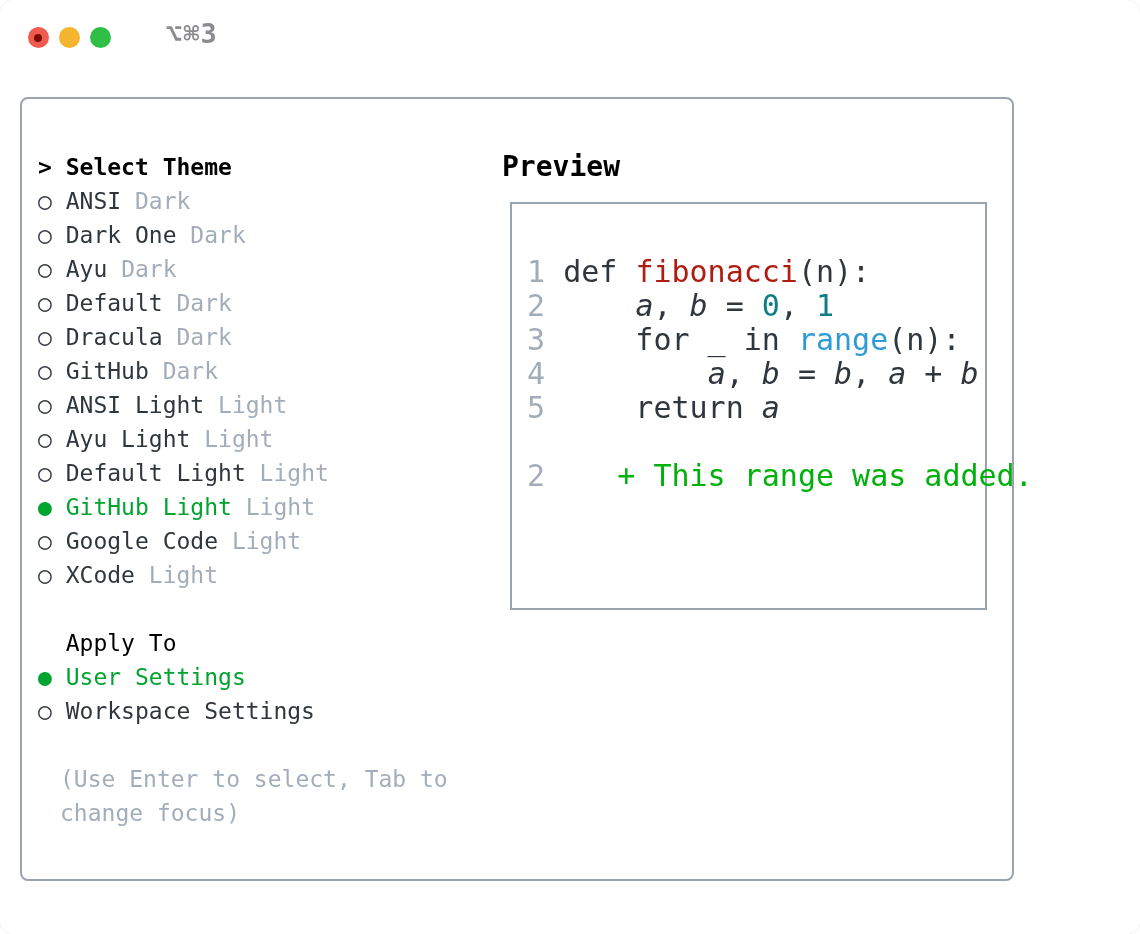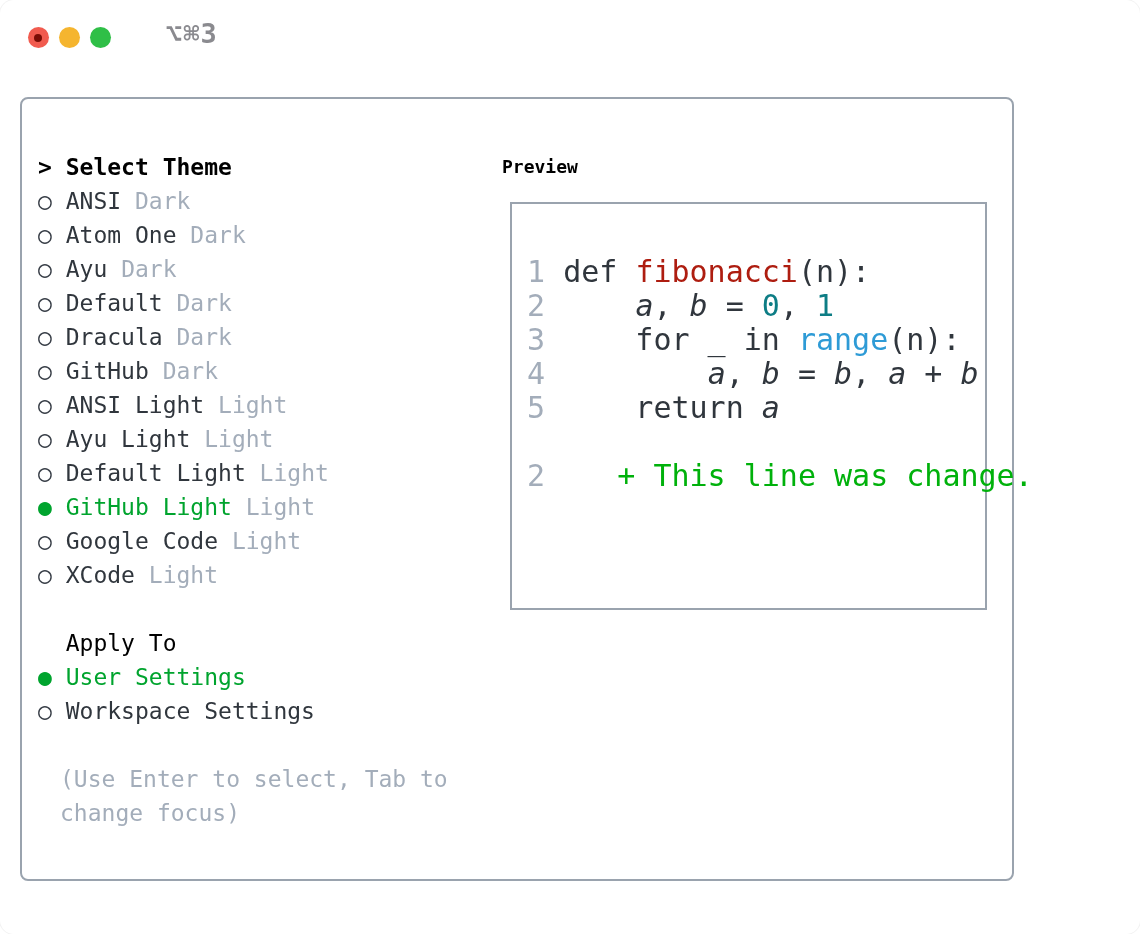--- a/index.html
+++ b/index.html
@@ -30,21 +30,21 @@
   .marker.sel { color:#00a42e; }
   .theme-name { color:#30363d; }
   .theme-row.selected .theme-name { color:#00a42e; }
   .theme-tag { color:#a3adba; }
   .section-label { color:#000; }
   .hint { color:#a3adba;margin-left:22px; }
   .spacer { height:34px; }
 
   
   .preview-header { position:absolute; left:480px; top:51px; height:34px; line-height:34px;
-                    font-size:18px; font-weight:bold; color:#000; }
+                    font-size:28px; font-weight:bold; color:#000; }
   .preview-box { position:absolute; left:488px; top:103px; width:477px; height:408px;
                  border:2px solid #9aa3ae; background:#fff; }
   .pcode { position:absolute; left:15px; top:51px; }
   .pline { height:34px; line-height:34px; font-size:30px; white-space:pre; }
   .ln            { color:#a3adba; }
   .seg-code      { color:#30363d; }
   .seg-function  { color:#ae1d10; }
   .seg-variable  { color:#30363d; font-style:italic; }
   .seg-number    { color:#0d7d85; }
   .seg-builtin   { color:#2e9bd6; }
@@ -66,21 +66,21 @@
     <div class="traffic t-green"></div>
     <div class="win-title">⌥⌘3</div>
   </div>
 
   <div class="panel">
 
     <div class="left-col">
       <div class="row focus-header"><span>&gt;</span> <span>Select Theme</span></div>
       <div>
           <div class="row theme-row"><span class="marker">○</span> <span class="theme-name">ANSI</span> <span class="theme-tag">Dark</span></div>
-          <div class="row theme-row"><span class="marker">○</span> <span class="theme-name">Atom One</span> <span class="theme-tag">Dark</span></div>
+          <div class="row theme-row"><span class="marker">○</span> <span class="theme-name">Dark One</span> <span class="theme-tag">Dark</span></div>
           <div class="row theme-row"><span class="marker">○</span> <span class="theme-name">Ayu</span> <span class="theme-tag">Dark</span></div>
           <div class="row theme-row"><span class="marker">○</span> <span class="theme-name">Default</span> <span class="theme-tag">Dark</span></div>
           <div class="row theme-row"><span class="marker">○</span> <span class="theme-name">Dracula</span> <span class="theme-tag">Dark</span></div>
           <div class="row theme-row"><span class="marker">○</span> <span class="theme-name">GitHub</span> <span class="theme-tag">Dark</span></div>
           <div class="row theme-row"><span class="marker">○</span> <span class="theme-name">ANSI Light</span> <span class="theme-tag">Light</span></div>
           <div class="row theme-row"><span class="marker">○</span> <span class="theme-name">Ayu Light</span> <span class="theme-tag">Light</span></div>
           <div class="row theme-row"><span class="marker">○</span> <span class="theme-name">Default Light</span> <span class="theme-tag">Light</span></div>
           <div class="row theme-row selected"><span class="marker sel">●</span> <span class="theme-name">GitHub Light</span> <span class="theme-tag">Light</span></div>
           <div class="row theme-row"><span class="marker">○</span> <span class="theme-name">Google Code</span> <span class="theme-tag">Light</span></div>
           <div class="row theme-row"><span class="marker">○</span> <span class="theme-name">XCode</span> <span class="theme-tag">Light</span></div>
@@ -99,18 +99,18 @@
     <div class="preview-header">Preview</div>
 
     <div class="preview-box">
       <div class="pcode">
           <div class="pline"><span class="ln">1</span> <span class="seg-code">def </span><span class="seg-function">fibonacci</span><span class="seg-code">(n):</span></div>
           <div class="pline"><span class="ln">2</span> <span class="seg-code">    </span><span class="seg-variable">a</span><span class="seg-code">, </span><span class="seg-variable">b</span><span class="seg-code"> = </span><span class="seg-number">0</span><span class="seg-code">, </span><span class="seg-number">1</span></div>
           <div class="pline"><span class="ln">3</span> <span class="seg-code">    for _ in </span><span class="seg-builtin">range</span><span class="seg-code">(n):</span></div>
           <div class="pline"><span class="ln">4</span> <span class="seg-code">        </span><span class="seg-variable">a</span><span class="seg-code">, </span><span class="seg-variable">b</span><span class="seg-code"> = </span><span class="seg-variable">b</span><span class="seg-code">, </span><span class="seg-variable">a</span><span class="seg-code"> + </span><span class="seg-variable">b</span></div>
           <div class="pline"><span class="ln">5</span> <span class="seg-code">    return </span><span class="seg-variable">a</span></div>
           <div class="pline"></div>
-          <div class="pline"><span class="ln">2</span> <span class="seg-added">   + This line was change.</span></div>
+          <div class="pline"><span class="ln">2</span> <span class="seg-added">   + This range was added.</span></div>
         </div>
     </div>
 
   </div>
 </div>
 
 </body></html>

